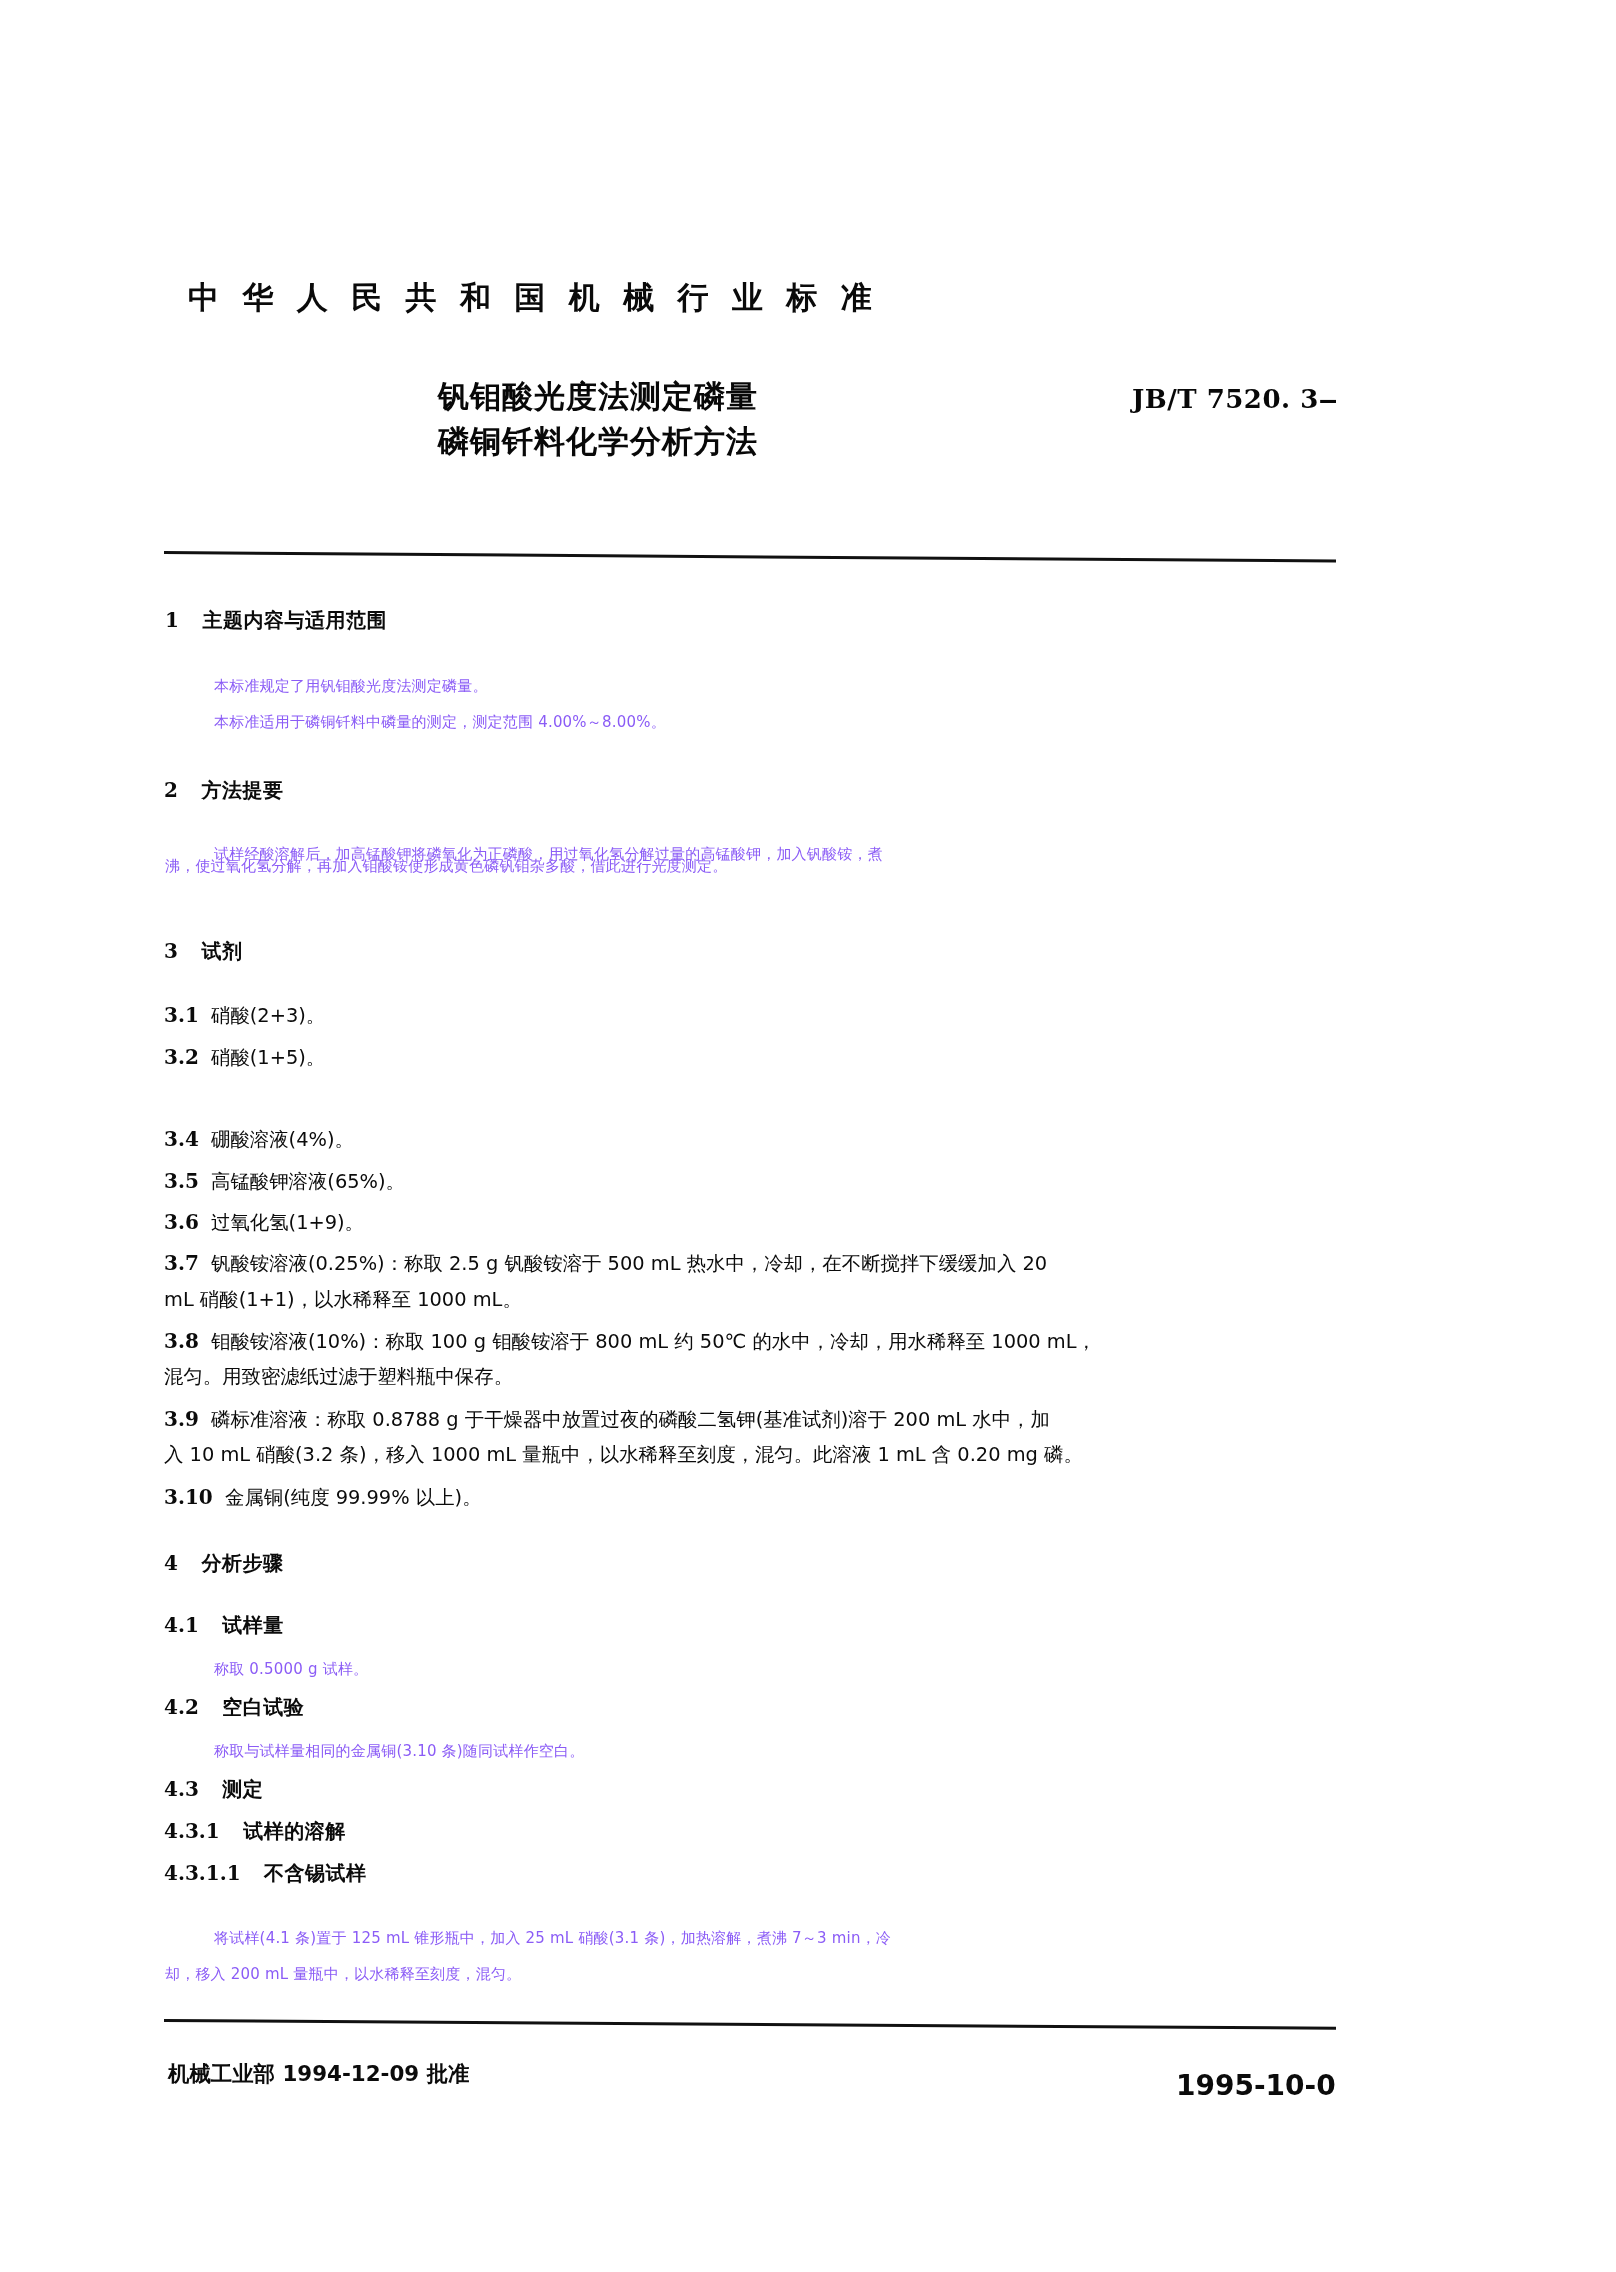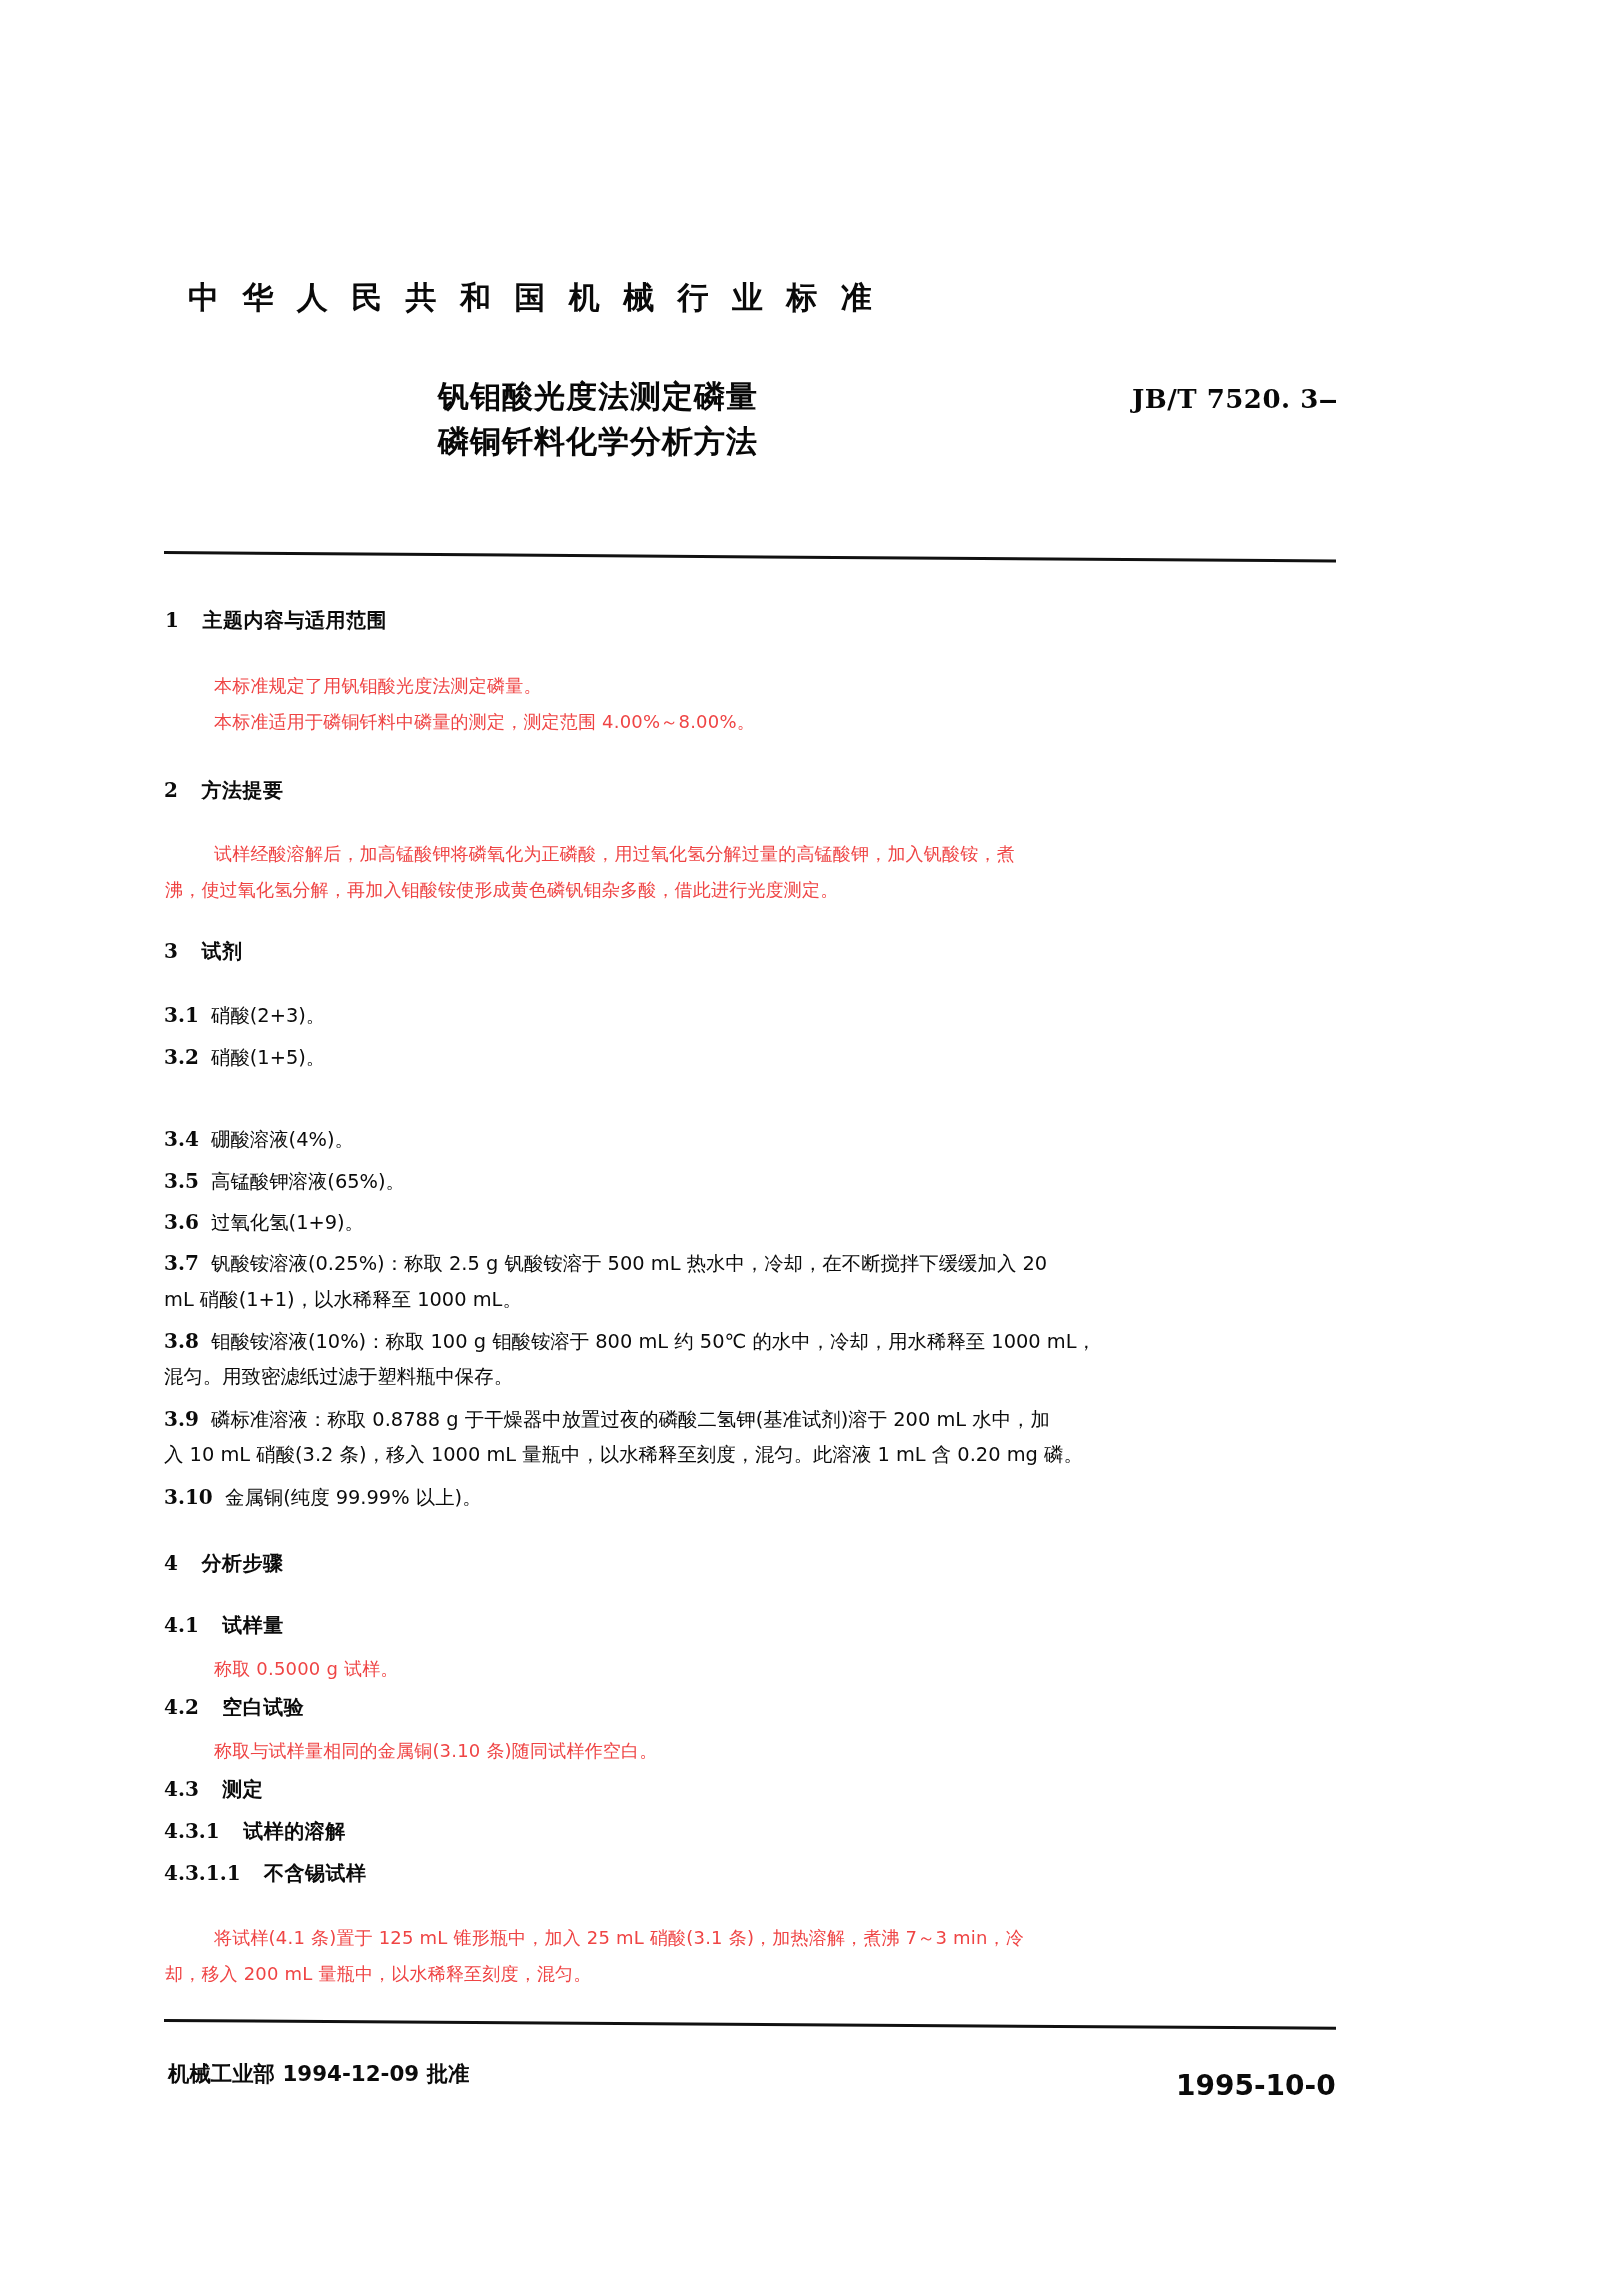--- a/index.html
+++ b/index.html
@@ -90,23 +90,23 @@
     font-weight: bold;
   }
   .sec-head .txt {
     display: inline-block;
     letter-spacing: 0.5px;
   }
 
   .para {
     position: absolute;
     font-family: "DejaVu Sans", "Liberation Sans", sans-serif;
-    font-size: 18px;
+    font-size: 15px;
     line-height: 34px;
-    color: #ef4444;
+    color: #8b5cf6;
     letter-spacing: 0.2px;
     white-space: nowrap;
   }
 
   .item {
     position: absolute;
     font-family: "DejaVu Sans", "Liberation Sans", sans-serif;
     font-size: 19.4px;
     line-height: 34px;
     color: #0b0b0b;
@@ -182,21 +182,21 @@
     <span class="txt" style="margin-left:16.5px;">主题内容与适用范围</span>
   </div>
   <div class="para" style="left:214px; top:669px;">本标准规定了用钒钼酸光度法测定磷量。</div>
   <div class="para" style="left:214px; top:705px;">本标准适用于磷铜钎料中磷量的测定，测定范围 4.00%～8.00%。</div>
 
   <div class="sec-head" style="left:164px; top:777px;">
     <span class="num">2</span>
     <span class="txt" style="margin-left:16.5px;">方法提要</span>
   </div>
   <div class="para" style="left:214px; top:837px;">试样经酸溶解后，加高锰酸钾将磷氧化为正磷酸，用过氧化氢分解过量的高锰酸钾，加入钒酸铵，煮</div>
-  <div class="para" style="left:165px; top:873px;">沸，使过氧化氢分解，再加入钼酸铵使形成黄色磷钒钼杂多酸，借此进行光度测定。</div>
+  <div class="para" style="left:165px; top:851px;font-family:Liberation Mono, monospace;">沸，使过氧化氢分解，再加入钼酸铵使形成黄色磷钒钼杂多酸，借此进行光度测定。</div>
 
   <div class="sec-head" style="left:164px; top:938px;">
     <span class="num">3</span>
     <span class="txt" style="margin-left:16.5px;">试剂</span>
   </div>
 
   <div class="item" style="left:164px; top:998px;">
     <span class="lbl">3.1</span><span class="body">硝酸(2+3)。</span>
   </div>
 

